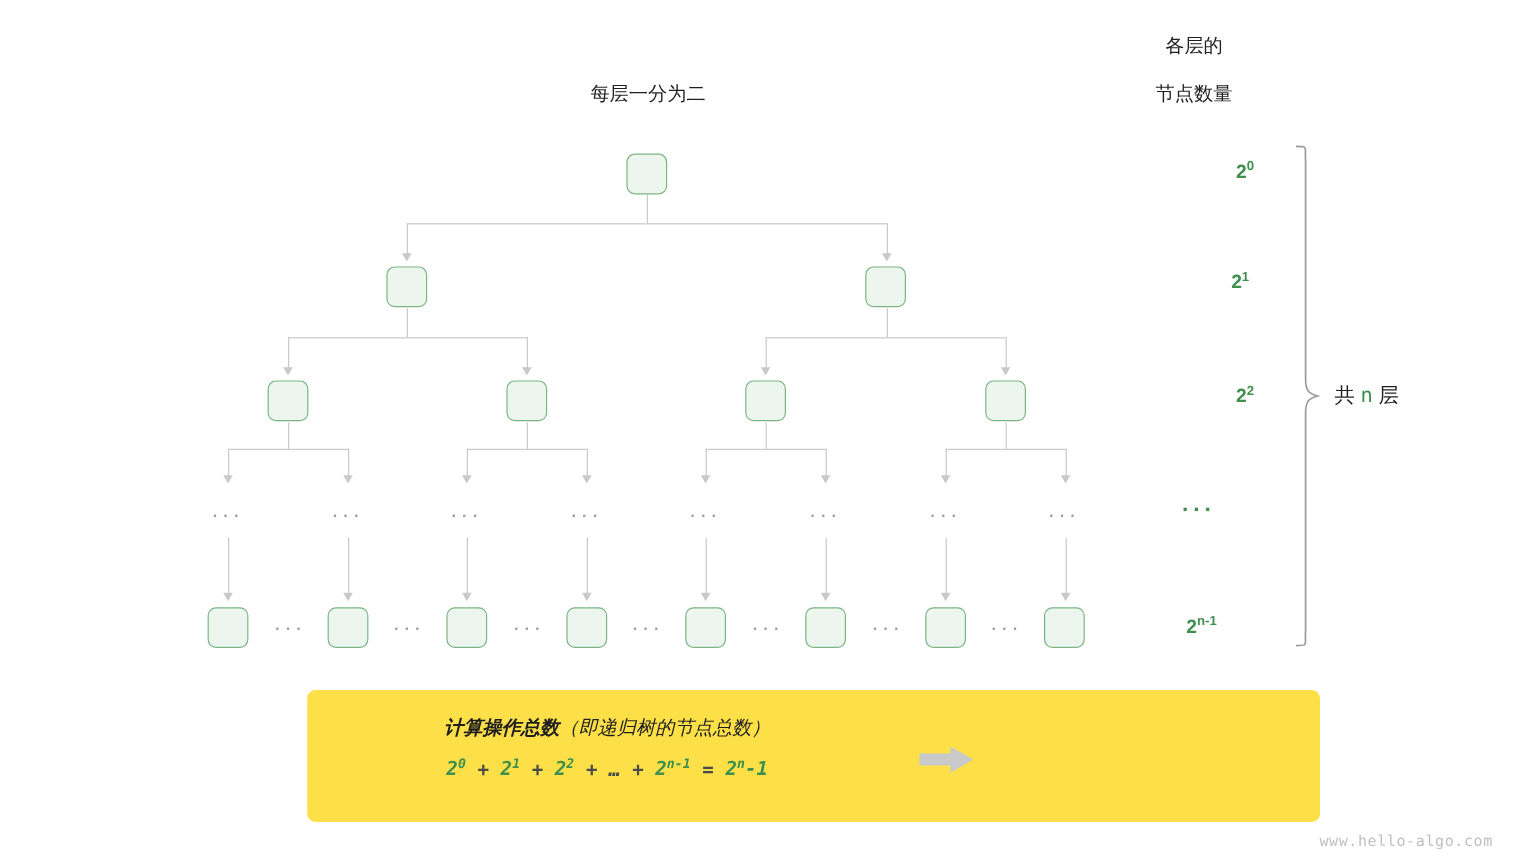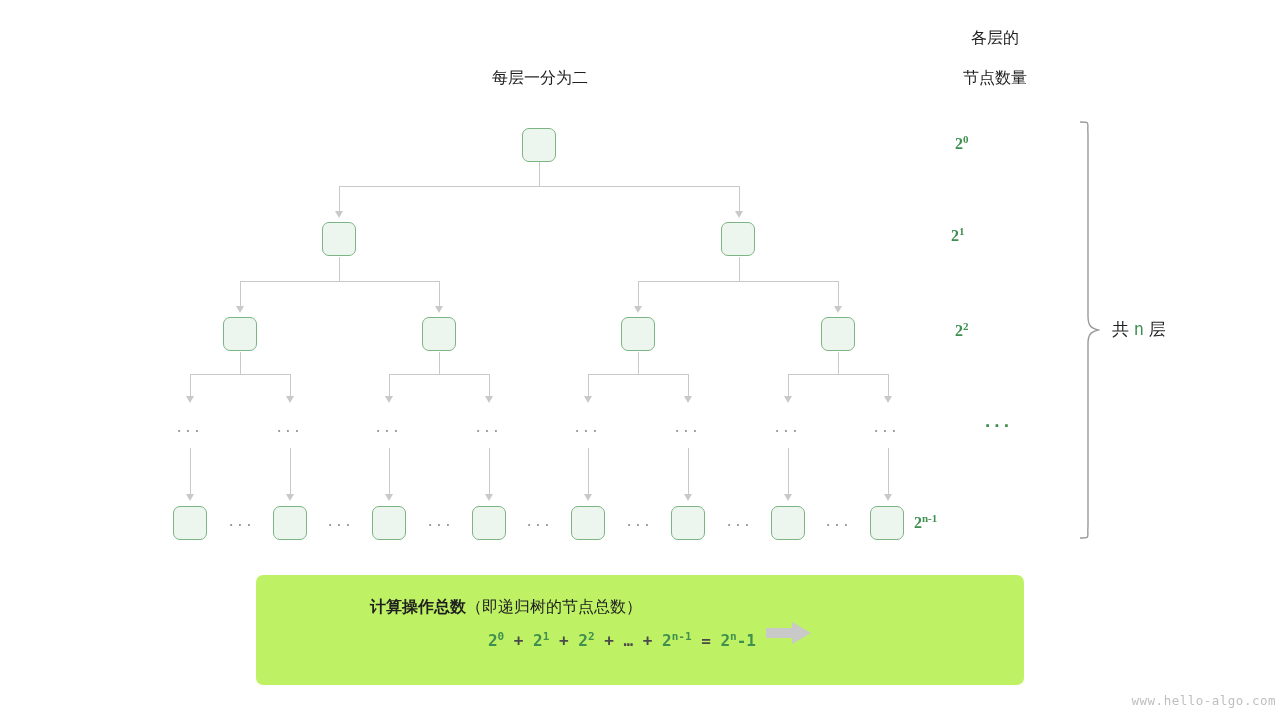--- a/index.html
+++ b/index.html
@@ -70,26 +70,26 @@
     width: 0;
     height: 0;
     border-left: 4.5px solid transparent;
     border-right: 4.5px solid transparent;
     border-top: 7px solid #c9c9c9;
   }
 
   
   .pow {
     position: absolute;
-    font-family: Liberation Serif, serif;
+    font-family: Liberation Sans, sans-serif;
     font-weight: bold;
     font-size: 16px;
     color: #3f8f4f;
     white-space: nowrap;
-    text-align: left;
+    text-align: right;
   }
   .pow sup {
     font-size: 11px;
   }
   .leveldots {
     position: absolute;
     font-size: 19px;
     letter-spacing: 3px;
     color: #3f8f4f;
     font-weight: bold;
@@ -116,24 +116,25 @@
   .brace-label .n {
     color: #3f8f4f;
     font-family: "DejaVu Sans Mono", monospace;
   }
 
   
   .panel {
     position: absolute;
     left: 256px;
     top: 575px;
-    width: 768px;
+    width: 844px;
     height: 110px;
-    background: #bef264;
+    background: #fde047;
     border-radius: 7px;
+    font-style: italic;
   }
   .panel-left {
     position: absolute;
     left: 0;
     top: 0;
     width: 500px;
     text-align: center;
   }
   .panel-left .hdr {
     margin-top: 22px;
@@ -143,21 +144,20 @@
   .panel-left .hdr b {
     font-weight: bold;
   }
   .formula {
     margin-top: 12px;
     font-family: "DejaVu Sans Mono", monospace;
     font-size: 16px;
     font-weight: bold;
     color: #3f8f4f;
     white-space: nowrap;
-    text-align: right;
   }
   .formula .op {
     color: #4a4a4a;
   }
   .formula sup { font-size: 11px; }
 
   .panel-arrow {
     position: absolute;
     left: 510px;
     top: 47px;
@@ -185,21 +185,21 @@
     color: #e8201b;
     white-space: nowrap;
   }
   .panel-right .val .mono {
     font-family: "DejaVu Sans Mono", monospace;
   }
   .panel-right .val sup { font-size: 11px; }
 
   .watermark {
     position: absolute;
-    right: 4px;
+    right: 36px;
     bottom: 12px;
     font-family: "DejaVu Sans Mono", monospace;
     font-size: 12.5px;
     color: #bfbfbf;
     letter-spacing: 0.5px;
   }
 </style>
 </head>
 <body>
 

